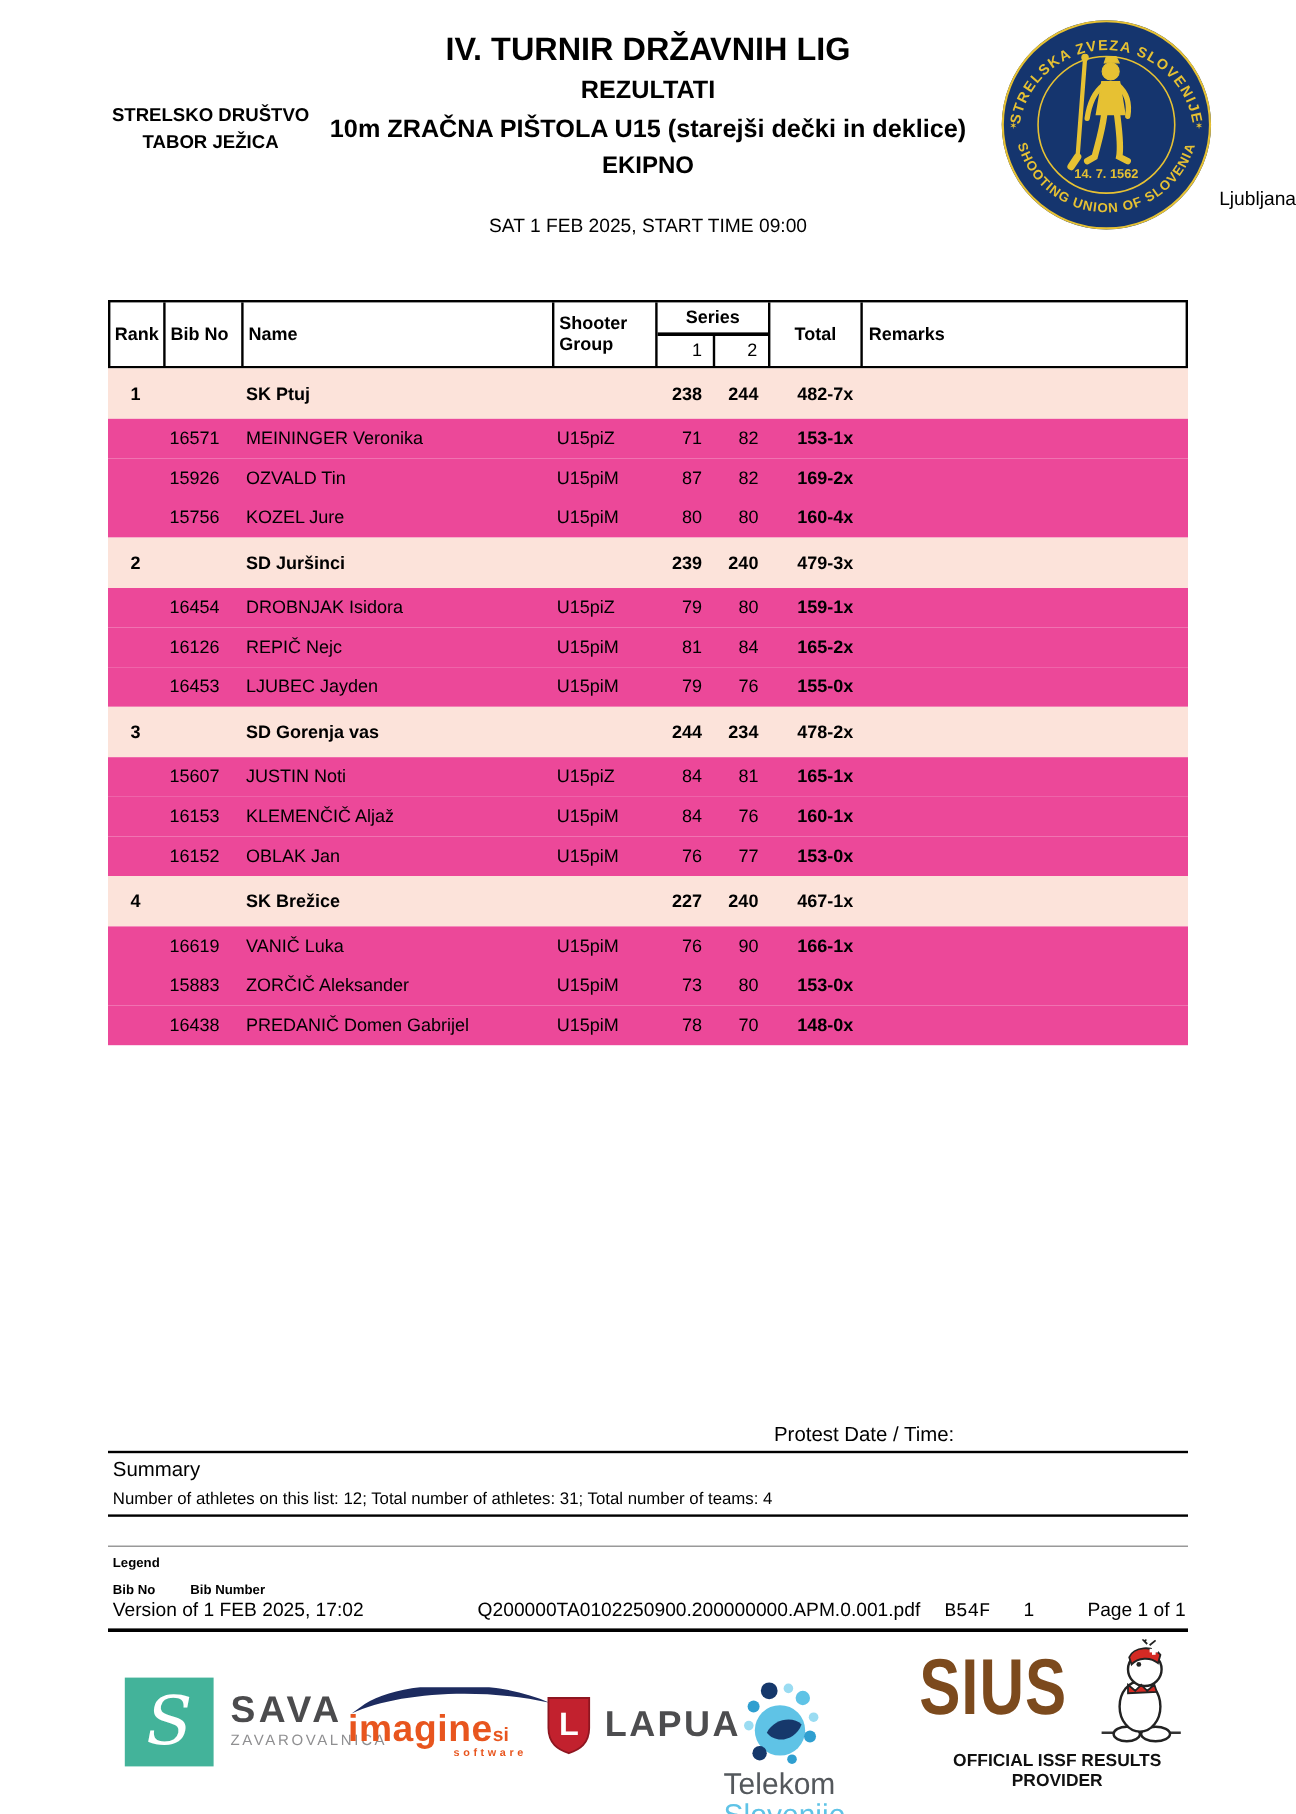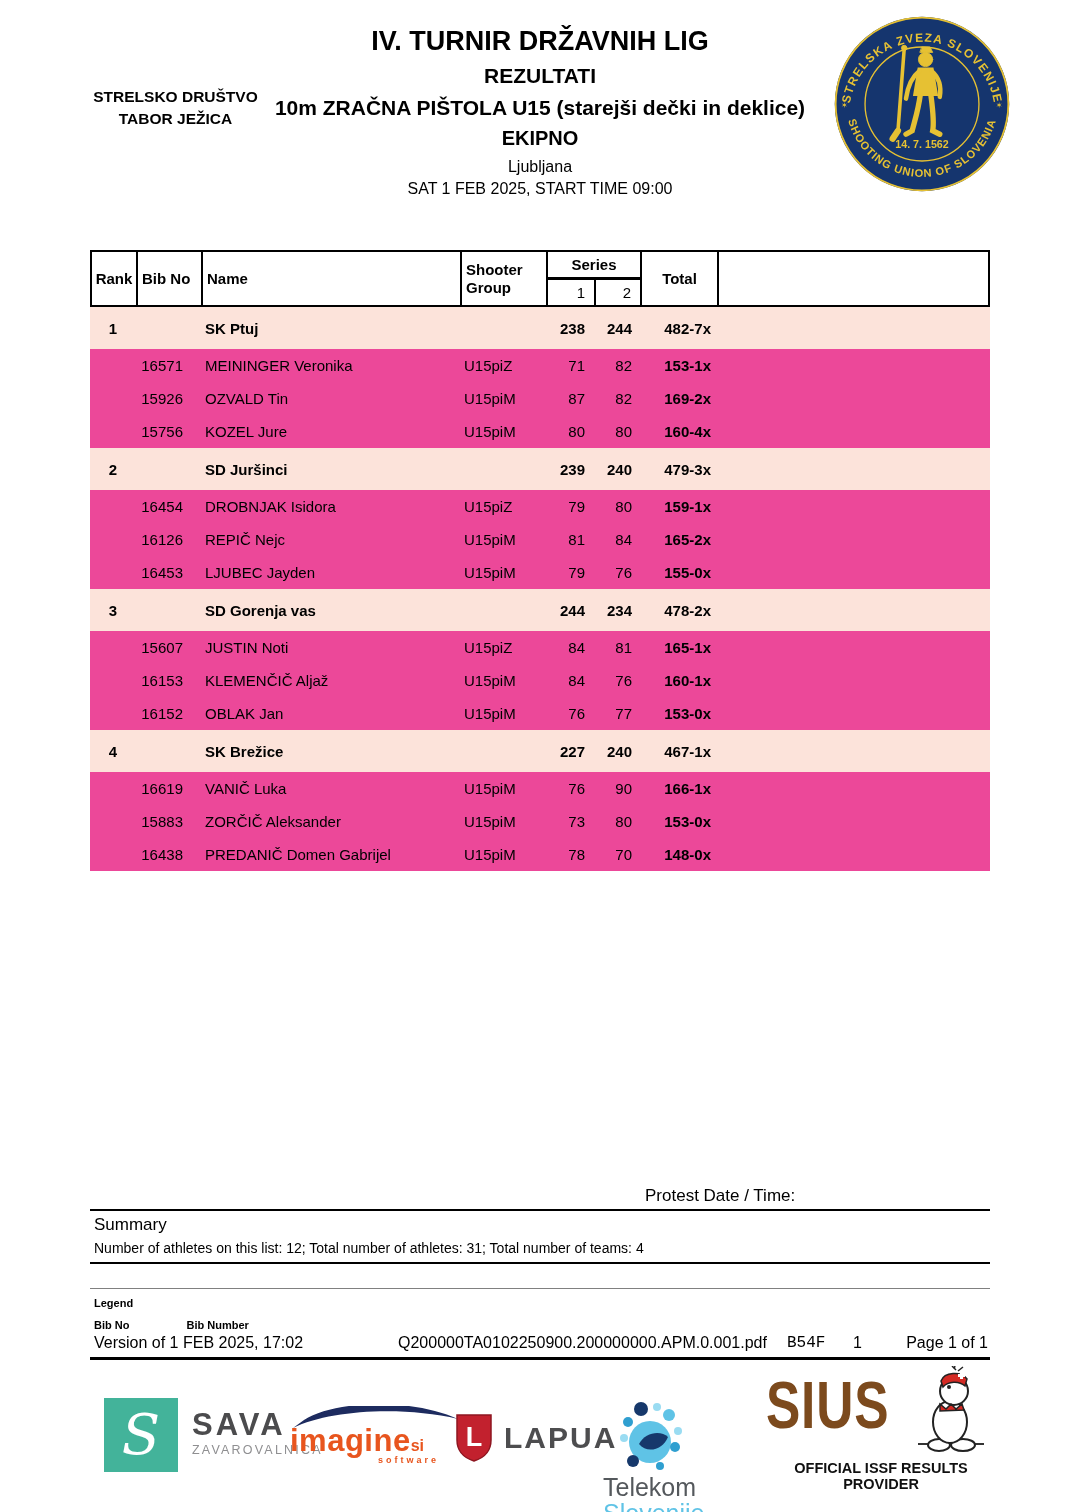--- a/index.html
+++ b/index.html
@@ -7,21 +7,21 @@
   #page { position:relative; width:1080px; height:1512px; background:#fff; margin:0 auto; overflow:hidden; }
 
   
   .club { position:absolute; left:68px; top:86px; width:215px; text-align:center;
           font-size:15.5px; font-weight:bold; line-height:22px; }
   .titles { position:absolute; left:0; top:26px; width:1080px; text-align:center; }
   .t1 { font-size:27px; font-weight:bold; }
   .t2 { font-size:21px; font-weight:bold; margin-top:7px; }
   .t3 { font-size:21px; font-weight:bold; margin-top:8px; }
   .t4 { font-size:20px; font-weight:bold; margin-top:7px; }
-  .t5 { font-size:16px; margin-top:8px; }
+  .t5 { font-size:16px; margin-top:8px;text-align:right; }
   .t6 { font-size:16px; margin-top:4px; }
   .seal { position:absolute; left:833px; top:10px; }
 
   
   .rtable { position:absolute; left:90px; top:250px; width:900px; font-size:15px; }
   .thead { display:flex; height:57px; border:2px solid #000; font-weight:bold; background:#fff; }
   .th { border-right:2px solid #000; display:flex; align-items:center; }
   .c-rank { width:46px; justify-content:center; }
   .c-bib { width:65px; padding-left:4px; }
   .c-name { width:259px; padding-left:4px; }
@@ -50,21 +50,21 @@
   .protest { left:645px; top:1186px; font-size:17px; }
   .hline { left:90px; width:900px; background:#000; }
   .l-protest { top:1209px; height:2px; }
   .summary-title { left:94px; top:1215px; font-size:17px; }
   .summary-text { left:94px; top:1240px; font-size:14px; }
   .l-summary { top:1262px; height:2px; }
   .l-thin { top:1288px; height:1px; background:#808080; }
   .legend-label { left:94px; top:1297px; font-size:11px; font-weight:bold; }
   .legend-code { left:90px; top:1297px; width:898px; text-align:right; font-size:11px; }
   .legend-row { left:94px; top:1319px; font-size:11px; font-weight:bold; }
-  .legend-row span:last-child { margin-left:54px; }
+  .legend-row span:last-child { margin-left:26px; }
   .version { left:94px; top:1334px; font-size:16px; }
   .filename { left:398px; top:1334px; font-size:16px; }
   .code-b { left:787px; top:1334px; font-size:16px;font-family:Liberation Mono, monospace; }
   .page-num { left:853px; top:1334px; font-size:16px; }
   .page-label { left:90px; top:1334px; width:898px; text-align:right; font-size:16px; }
   .l-bottom { top:1357px; height:3px; }
 
   
   .sava { position:absolute; left:104px; top:1398px; display:flex; }
   .sava-square { width:74px; height:74px; background:#43b39a; color:#fff; display:flex;
@@ -156,20 +156,21 @@
       <div class="th c-name">Name</div>
       <div class="th c-group">Shooter Group</div>
       <div class="th c-series">
         <div class="series-top">Series</div>
         <div class="series-sub">
           <span>1</span>
           <span>2</span>
         </div>
       </div>
       <div class="th c-total">Total</div>
+      <div class="th c-remarks">Remarks</div>
     </div>
     <div>
         <div class="row team-row">
           <div class="c-rank">1</div>
           <div class="c-bib"></div>
           <div class="c-name">SK Ptuj</div>
           <div class="c-group"></div>
           <div class="c-s1">238</div>
           <div class="c-s2">244</div>
           <div class="c-total">482-7x</div>

